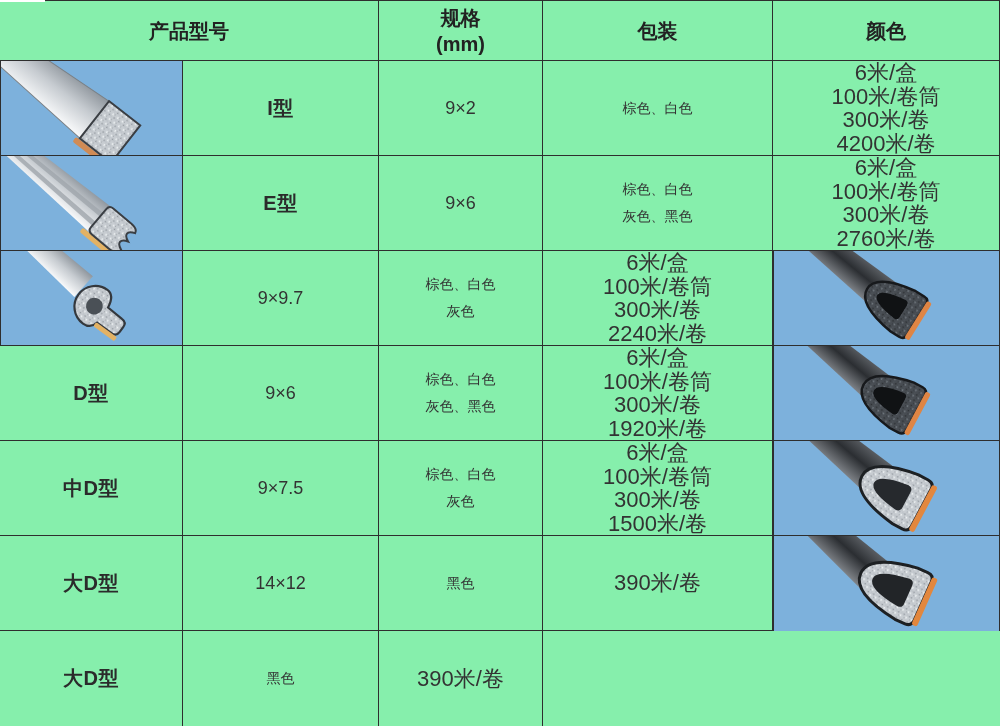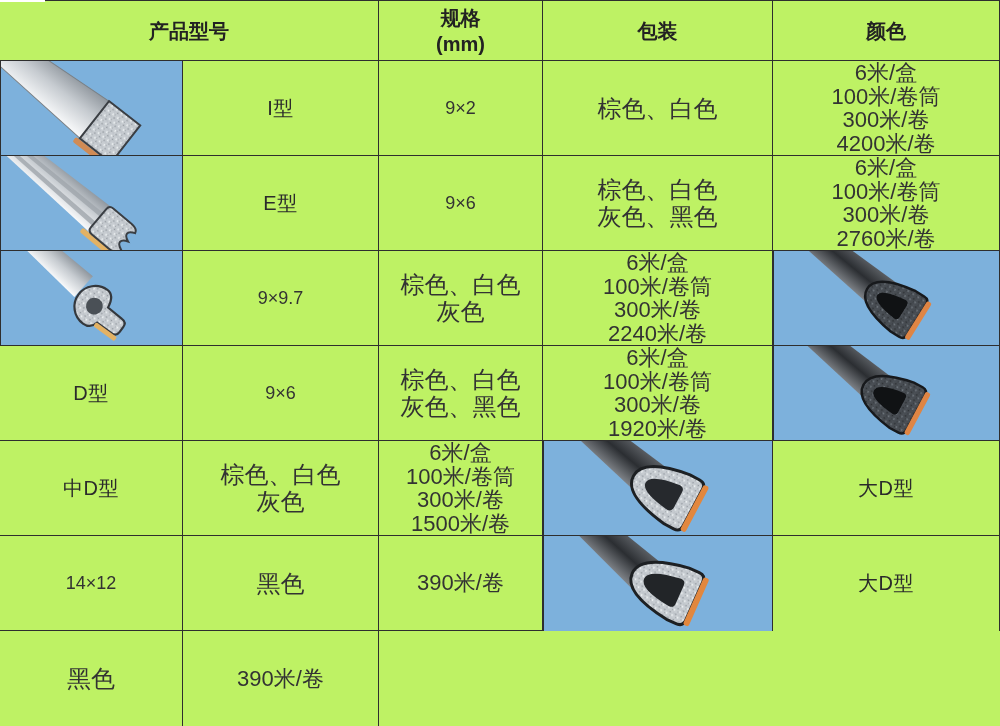--- a/index.html
+++ b/index.html
@@ -3,44 +3,44 @@
 <meta charset="utf-8">
 <style>
   html,body{margin:0;padding:0;background:#fff;}
   .grid{
     position:relative;
     width:1000px;height:726px;
     display:grid;
     grid-template-columns:183px 196px 164px 230px 227px;
     grid-template-rows:61px repeat(7,95px);
     font-family:"Liberation Sans","DejaVu Sans",sans-serif;
-    background:#bef264;
+    background:#86efac;
   }
   .cell{
     box-sizing:border-box;
     border-right:1.5px solid #2e2e2e;
     border-bottom:1.5px solid #2e2e2e;
     display:flex;flex-direction:column;
     align-items:center;justify-content:center;
     text-align:center;color:#333;
   }
   .head{
     border-top:1.5px solid #2e2e2e;
     font-weight:bold;font-size:20px;color:#222;line-height:26px;
   }
   .span2{grid-column:span 2;}
   .imgcell{
     border-left:1.5px solid #2e2e2e;
     background:#7db1dc;
     position:relative;overflow:hidden;padding:0;
   }
   .art{position:absolute;left:0;top:0;width:100%;height:100%;display:block;}
-  .model{font-size:20px;font-weight:normal;color:#2b2b2b;letter-spacing:.5px;}
+  .model{font-size:20px;font-weight:bold;color:#2b2b2b;letter-spacing:.5px;}
   .spec{font-size:18px;text-align:center;}
-  .colorcell div{font-size:24px;line-height:27px;}
+  .colorcell div{font-size:14px;line-height:27px;}
   .packcell div{font-size:22px;line-height:23.5px;}
   .lastrow{border-bottom:none;}
   
   .notch{position:absolute;left:0;top:0;width:45px;height:2px;background:#fff;z-index:4;}
 </style>
 </head>
 <body>
 
 <svg width="0" height="0" style="position:absolute" aria-hidden="true">
   <defs>
@@ -183,20 +183,21 @@
         <polygon points="12,-18 235,-7 235,7 12,18" fill="url(#gDark)"></polygon>
       </g>
       <g transform="translate(92,52) rotate(28)">
         <path d="M27,-26 Q33,-26 33,-19 L33,19 Q33,26 27,26 L17,26 Q-27,19 -27,0 Q-27,-19 17,-26 Z" fill="url(#pDark)" stroke="#17191c" stroke-width="2.5"></path>
         <rect x="32" y="-24" width="5.5" height="48" rx="2" fill="#df8544"></rect>
         <path d="M13,-12 Q17,-12 17,-8 L17,8 Q17,12 13,12 Q-15,9 -15,0 Q-15,-9 13,-12 Z" fill="#101214"></path>
       </g>
     </svg>
   </div>
   <div class="cell model">中D型</div>
+  <div class="cell spec">9×7.5</div>
   <div class="cell colorcell">
     <div>棕色、白色</div>
     <div>灰色</div>
   </div>
   <div class="cell packcell">
     <div>6米/盒</div>
     <div>100米/卷筒</div>
     <div>300米/卷</div>
     <div>1500米/卷</div>
   </div>

